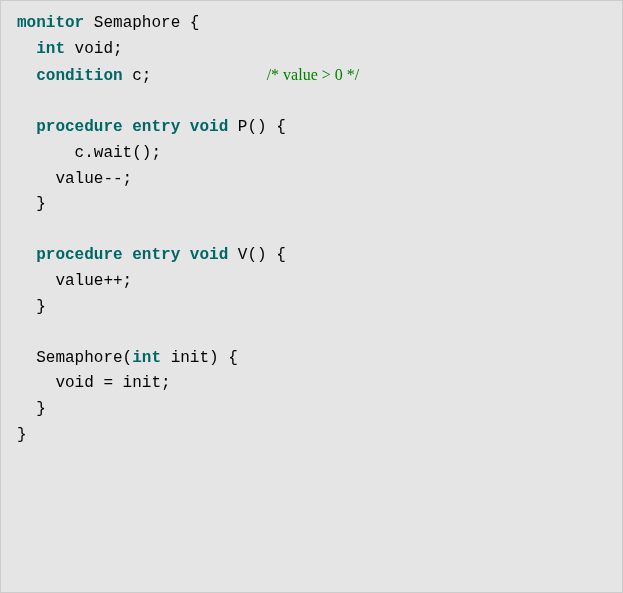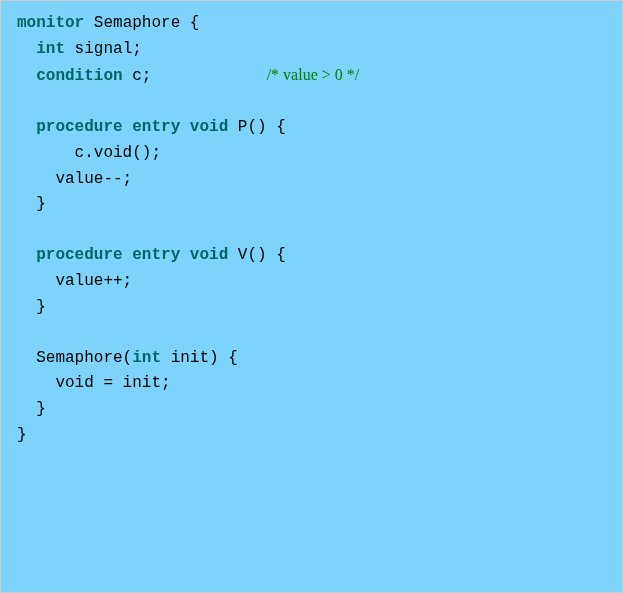--- a/index.html
+++ b/index.html
@@ -13,21 +13,21 @@
       height: 593px;
       background: #ffffff;
       font-family: 'Courier New', Courier, monospace;
       font-size: 16px;
       overflow: hidden;
     }
 
     .code-container {
       width: 623px;
       height: 593px;
-      background: #7dd3fc;
+      background: #e5e5e5;
       padding: 10px 16px;
       border: 1px solid #cccccc;
     }
 
     .code-block {
       line-height: 1.6;
     }
 
     .kw {
       color: #006666;
@@ -61,30 +61,30 @@
     }
   </style>
 </head>
 <body>
 
 <div class="code-container">
   <div class="code-block">
 
     <span class="line"><span class="kw">monitor</span><span class="normal"> Semaphore {</span></span>
 
-    <span class="line indent1"><span class="kw">int</span><span class="normal"> signal;</span></span>
+    <span class="line indent1"><span class="kw">int</span><span class="normal"> void;</span></span>
 
     <span class="line indent1"><span class="kw">condition</span><span class="normal"> c;            </span><span class="comment">/* value &gt; 0 */</span></span>
 
     <span class="line">&nbsp;</span>
 
     <span class="line indent1"><span class="kw">procedure entry void</span><span class="normal"> P() {</span></span>
 
 
-    <span class="line indent3"><span class="normal">c.void();</span></span>
+    <span class="line indent3"><span class="normal">c.wait();</span></span>
 
     <span class="line indent2"><span class="normal">value--;</span></span>
 
     <span class="line indent1"><span class="normal">}</span></span>
 
     <span class="line">&nbsp;</span>
 
     <span class="line indent1"><span class="kw">procedure entry void</span><span class="normal"> V() {</span></span>
 
     <span class="line indent2"><span class="normal">value++;</span></span>

